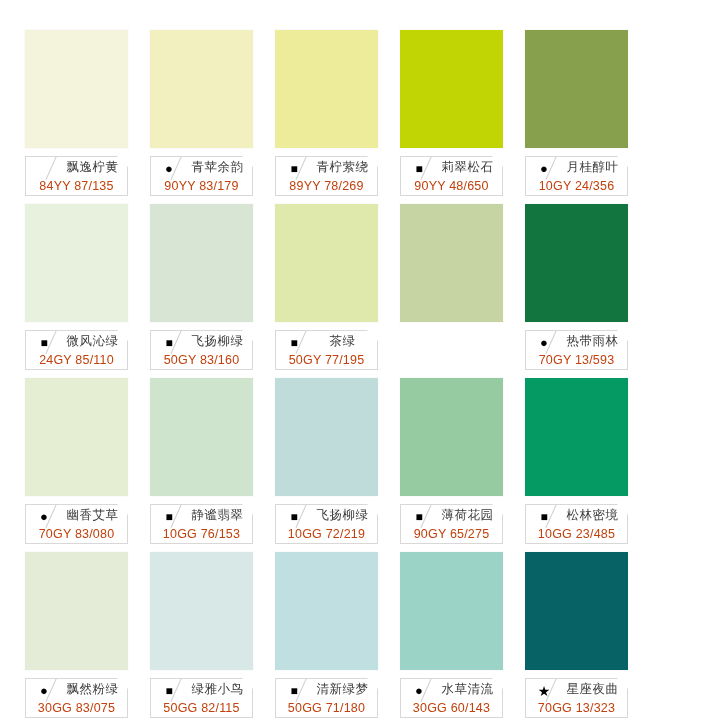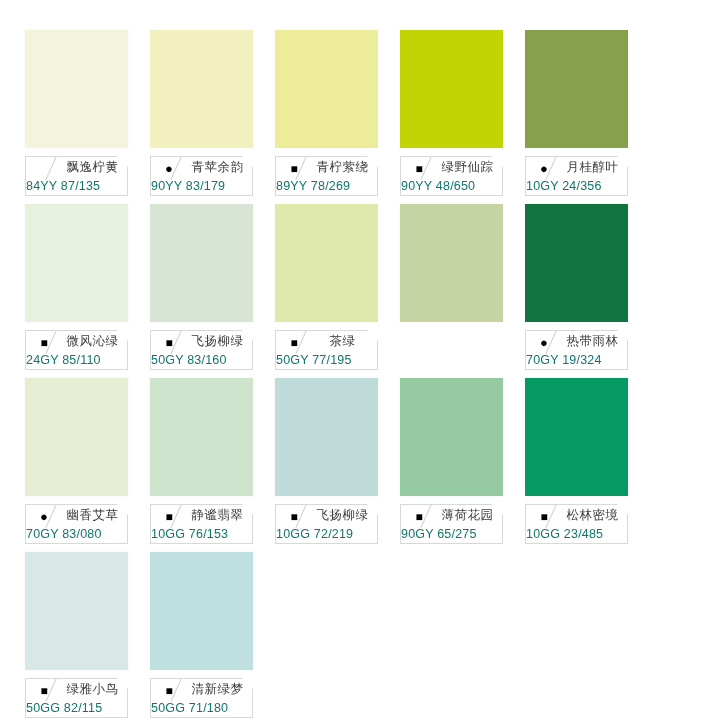--- a/index.html
+++ b/index.html
@@ -88,23 +88,23 @@
     font-size: 12.5px;
     color: #3a3a3a;
     letter-spacing: 0.5px;
     padding-right: 6px;
     padding-left: 2px;
     white-space: nowrap;
     overflow: hidden;
   }
 
   .code-cell {
-    text-align: left;
+    text-align: center;
     font-size: 12.5px;
-    color: #0f766e;
+    color: #c2410c;
     line-height: 17px;
     letter-spacing: 0.2px;
     white-space: nowrap;
   }
 
   .sym-circle::before { content: "\25CF"; }
   .sym-square::before { content: "\25A0"; font-size: 12px; }
   .sym-star::before   { content: "\2605"; font-size: 14px; }
   .sym-none::before   { content: ""; }
 </style>
@@ -144,21 +144,21 @@
         </div>
         <div class="code-cell">89YY 78/269</div>
       </div>
     </div>
     <div class="swatch-cell">
       <div class="swatch-chip" style="background-color: rgb(193, 213, 4);"></div>
       <div class="swatch-label">
         <div class="label-top">
           <span class="symbol-cell sym-square"></span>
           <span class="slash"></span>
-          <span class="name-cell">绿野仙踪</span>
+          <span class="name-cell">莉翠松石</span>
         </div>
         <div class="code-cell">90YY 48/650</div>
       </div>
     </div>
     <div class="swatch-cell">
       <div class="swatch-chip" style="background-color: rgb(134, 160, 78);"></div>
       <div class="swatch-label">
         <div class="label-top">
           <span class="symbol-cell sym-circle"></span>
           <span class="slash"></span>
@@ -204,21 +204,21 @@
       <div class="swatch-chip" style="background-color: rgb(198, 212, 163);"></div>
     </div>
     <div class="swatch-cell">
       <div class="swatch-chip" style="background-color: rgb(18, 117, 64);"></div>
       <div class="swatch-label">
         <div class="label-top">
           <span class="symbol-cell sym-circle"></span>
           <span class="slash"></span>
           <span class="name-cell">热带雨林</span>
         </div>
-        <div class="code-cell">70GY 19/324</div>
+        <div class="code-cell">70GY 13/593</div>
       </div>
     </div>
     <div class="swatch-cell">
       <div class="swatch-chip" style="background-color: rgb(229, 237, 211);"></div>
       <div class="swatch-label">
         <div class="label-top">
           <span class="symbol-cell sym-circle"></span>
           <span class="slash"></span>
           <span class="name-cell">幽香艾草</span>
         </div>
@@ -263,20 +263,31 @@
       <div class="swatch-label">
         <div class="label-top">
           <span class="symbol-cell sym-square"></span>
           <span class="slash"></span>
           <span class="name-cell">松林密境</span>
         </div>
         <div class="code-cell">10GG 23/485</div>
       </div>
     </div>
     <div class="swatch-cell">
+      <div class="swatch-chip" style="background-color: rgb(228, 236, 215);"></div>
+      <div class="swatch-label">
+        <div class="label-top">
+          <span class="symbol-cell sym-circle"></span>
+          <span class="slash"></span>
+          <span class="name-cell">飘然粉绿</span>
+        </div>
+        <div class="code-cell">30GG 83/075</div>
+      </div>
+    </div>
+    <div class="swatch-cell">
       <div class="swatch-chip" style="background-color: rgb(216, 232, 231);"></div>
       <div class="swatch-label">
         <div class="label-top">
           <span class="symbol-cell sym-square"></span>
           <span class="slash"></span>
           <span class="name-cell">绿雅小鸟</span>
         </div>
         <div class="code-cell">50GG 82/115</div>
       </div>
     </div>
@@ -284,13 +295,35 @@
       <div class="swatch-chip" style="background-color: rgb(191, 223, 225);"></div>
       <div class="swatch-label">
         <div class="label-top">
           <span class="symbol-cell sym-square"></span>
           <span class="slash"></span>
           <span class="name-cell">清新绿梦</span>
         </div>
         <div class="code-cell">50GG 71/180</div>
       </div>
     </div>
+    <div class="swatch-cell">
+      <div class="swatch-chip" style="background-color: rgb(155, 211, 199);"></div>
+      <div class="swatch-label">
+        <div class="label-top">
+          <span class="symbol-cell sym-circle"></span>
+          <span class="slash"></span>
+          <span class="name-cell">水草清流</span>
+        </div>
+        <div class="code-cell">30GG 60/143</div>
+      </div>
+    </div>
+    <div class="swatch-cell">
+      <div class="swatch-chip" style="background-color: rgb(7, 98, 101);"></div>
+      <div class="swatch-label">
+        <div class="label-top">
+          <span class="symbol-cell sym-star"></span>
+          <span class="slash"></span>
+          <span class="name-cell">星座夜曲</span>
+        </div>
+        <div class="code-cell">70GG 13/323</div>
+      </div>
+    </div>
   </div>
 
 </body></html>

